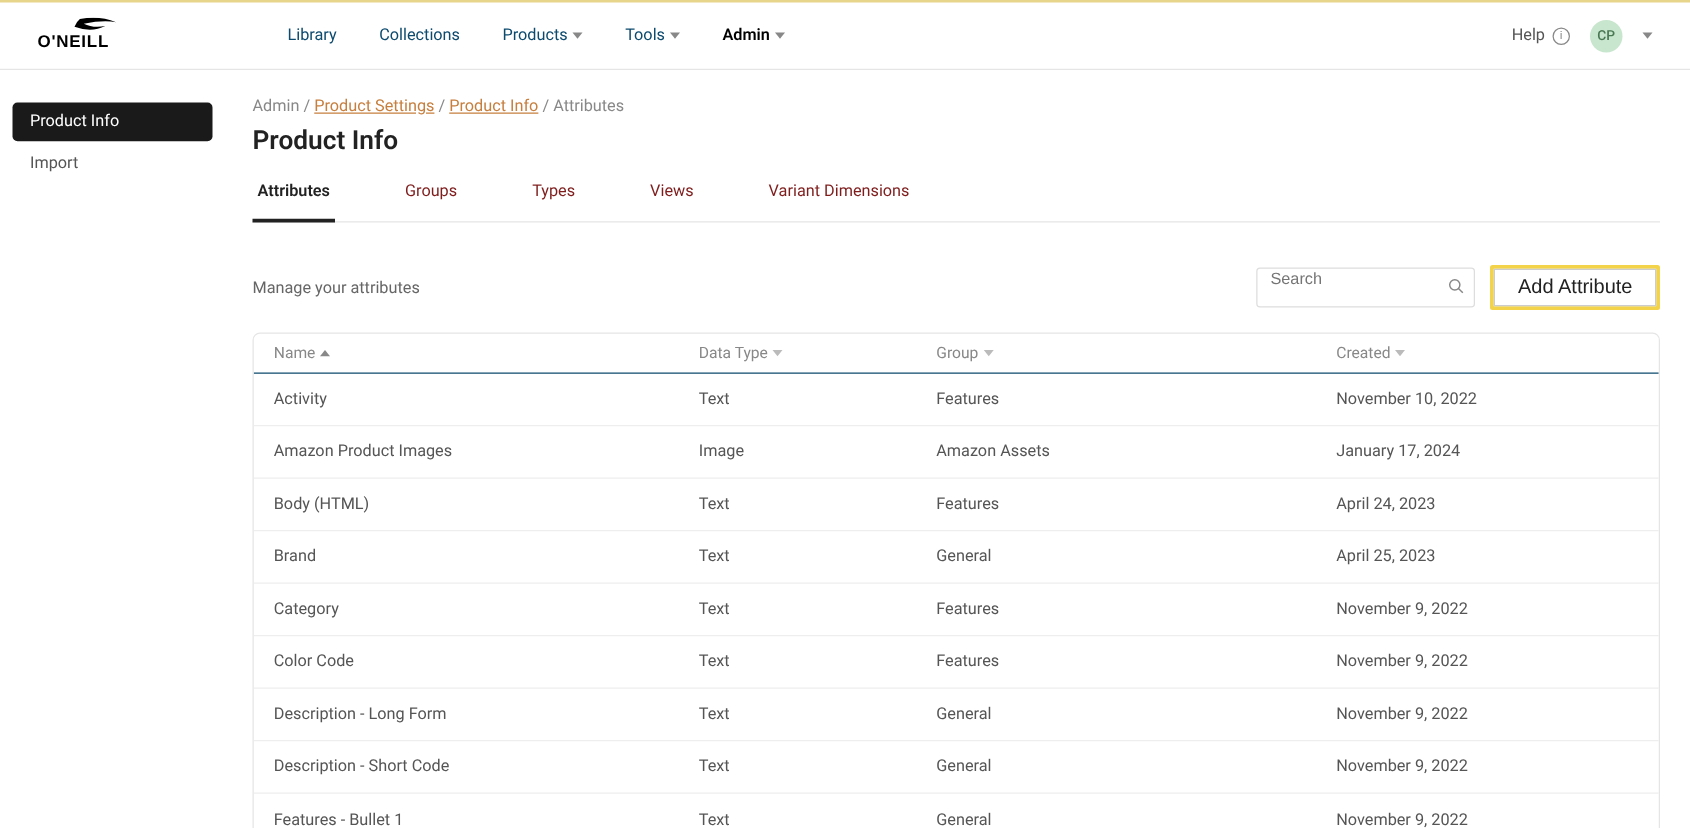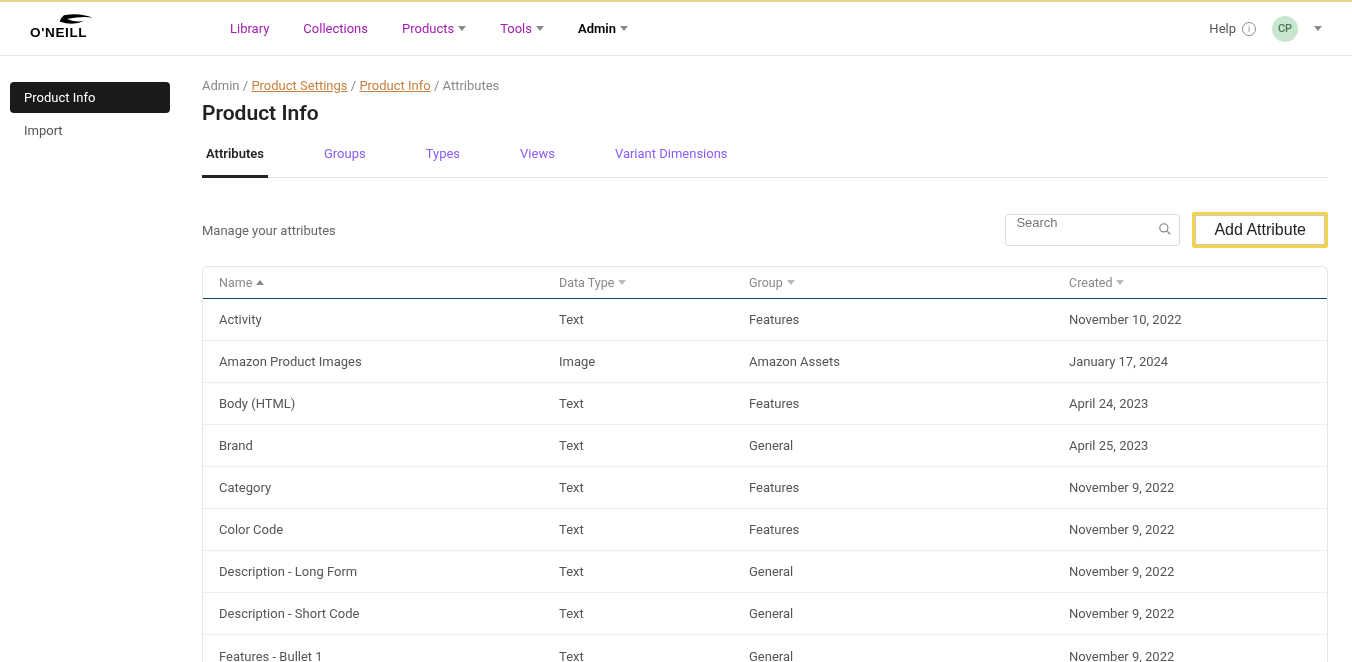--- a/index.html
+++ b/index.html
@@ -1,39 +1,39 @@
 <!DOCTYPE html>
 <html><head>
 <meta charset="utf-8">
 <style>
   * { box-sizing: border-box; margin: 0; padding: 0; }
   body { font-family: -apple-system, BlinkMacSystemFont, "Segoe UI", Roboto, Arial, sans-serif; font-size: 13px; color: #333; background: #fff; width: 1352px; }
   .topbar { height: 56px; border-bottom: 1px solid #e5e5e5; border-top: 2px solid #e8d58c; display: flex; align-items: center; padding: 0 30px; }
   .logo-wrap { width: 200px; }
   .logo { width: 74px; height: 26px; display:inline-block; }
   .nav { display: flex; gap: 34px; }
-  .nav-item { color: #a21caf; font-size: 13px; cursor: pointer; display:flex; align-items:center; gap:4px; }
+  .nav-item { color: #0c4a6e; font-size: 13px; cursor: pointer; display:flex; align-items:center; gap:4px; }
   .nav-item.active { color: #000; font-weight: 600; }
   .topbar-right { margin-left: auto; display: flex; align-items: center; gap: 16px; }
   .help { color:#555; font-size:13px; display:flex; align-items:center; gap:6px; }
   .avatar { width: 26px; height: 26px; border-radius: 50%; background: #c8e6cd; color:#4a7853; font-size:11px; display:flex; align-items:center; justify-content:center; font-weight:500;}
   .chev { width:0; height:0; border-left:4px solid transparent; border-right:4px solid transparent; border-top:5px solid #888; display:inline-block;}
   .info-icon { width:14px; height:14px; border:1.3px solid #888; border-radius:50%; display:inline-flex; align-items:center; justify-content:center; font-size:9px; color:#888;}
 
   .body-wrap { display:flex; }
   .sidebar { width: 180px; padding: 26px 10px 0 10px; }
   .side-item { padding: 8px 14px; border-radius:4px; color:#555; font-size:13px; cursor:pointer; margin-bottom:2px;}
   .side-item.active { background:#1a1a1a; color:#fff; }
 
   .main { flex:1; padding: 22px 24px 0 22px; }
   .crumbs { font-size:13px; color:#888; margin-bottom:8px;}
   .crumbs a { color:#c77f3e; text-decoration:underline; }
   .page-title { font-size:21px; font-weight:600; color:#222; margin-bottom:20px;}
   .tabs { display:flex; gap:52px; border-bottom:1px solid #e5e5e5; }
-  .tab { padding: 0 4px 14px 4px; color:#8b5cf6; font-size:13px; cursor:pointer; position:relative; top:1px;}
+  .tab { padding: 0 4px 14px 4px; color:#7f1d1d; font-size:13px; cursor:pointer; position:relative; top:1px;}
   .tab.active { color:#222; font-weight:600; border-bottom:3px solid #222; }
 
   .toolbar { display:flex; align-items:center; margin:34px 0 18px 0; }
   .toolbar-desc { color:#666; font-size:13px; flex:1;}
   .search-box { position:relative; width:175px; }
   .search-box input { width:100%; height:32px; border:1px solid #ddd; border-radius:3px; padding:0 28px 16px 10px; font-size:13px; color:#555;}
   .search-box .sicon { position:absolute; right:8px; top:8px; width:14px; height:14px; }
   .add-btn-wrap { margin-left:12px; padding:3px; background:#f3d34a; border-radius:2px;}
   .add-btn { background:#fff; border:1px solid #ccc; height:30px; padding:0 18px; font-size:16px; cursor:pointer; color:#222;}
 

